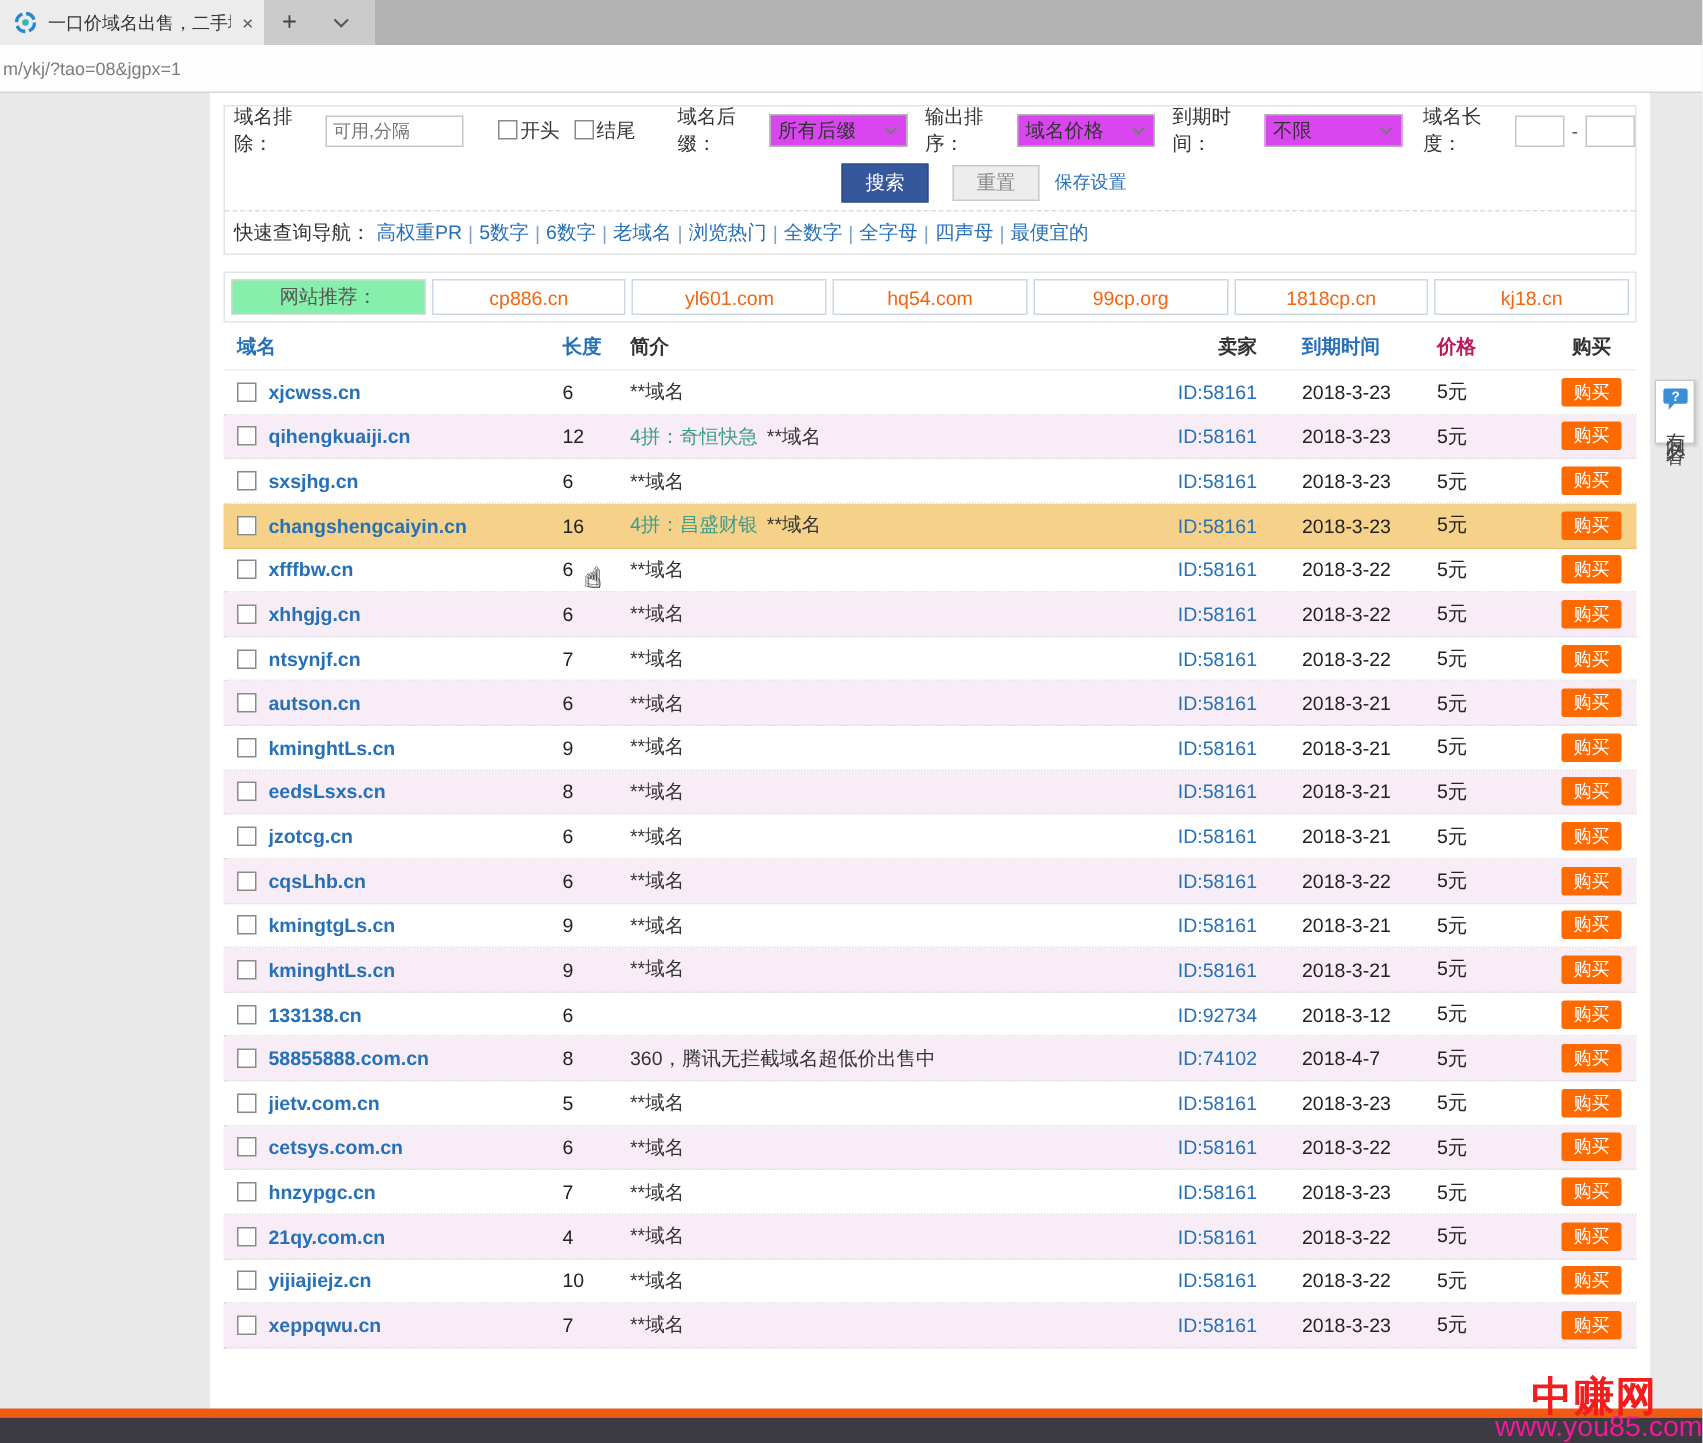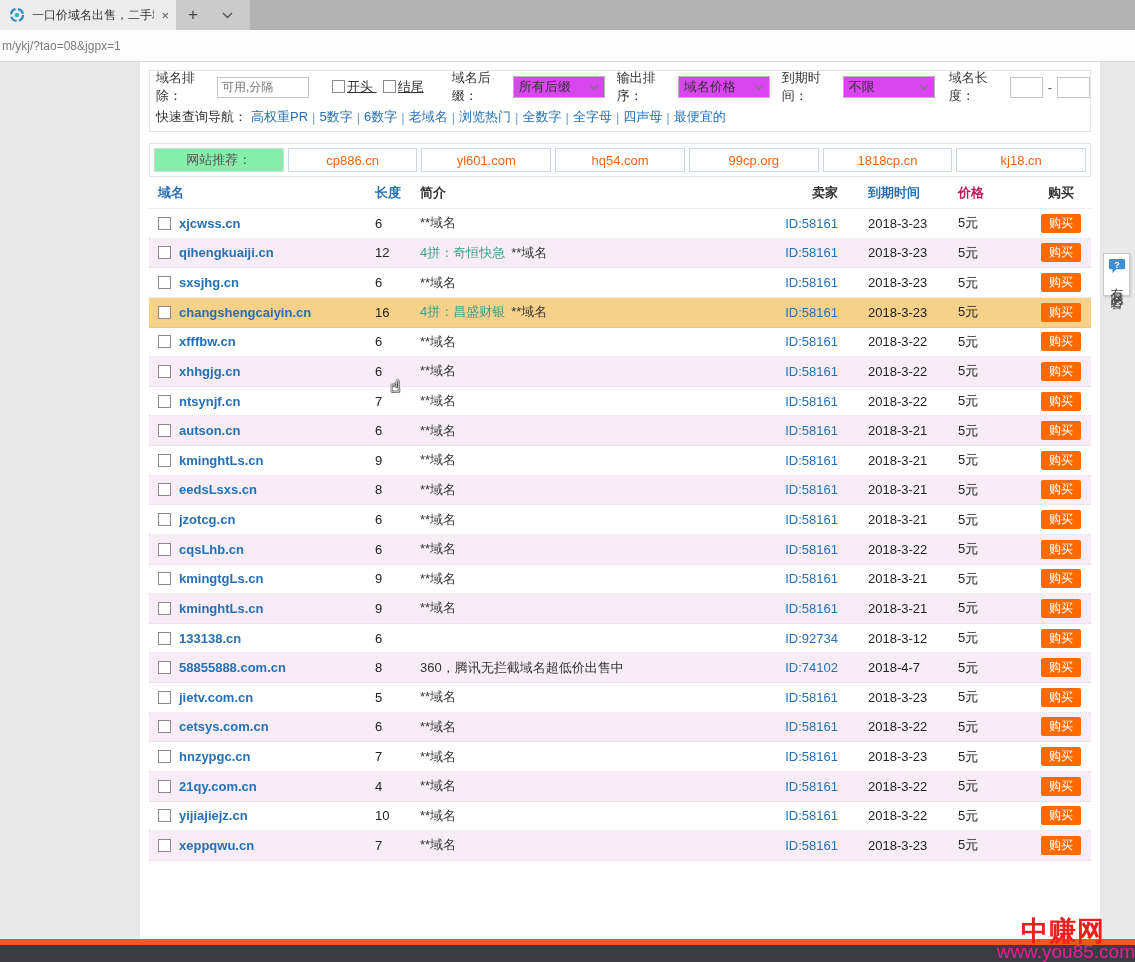--- a/index.html
+++ b/index.html
@@ -23,21 +23,21 @@
   .content { position:absolute; left:140px; top:0; bottom:0; width:960px; background:#fff; padding-top:8px; }
 
   
   .filter-box { margin:0 9px; border:1px solid #e4e4e4; }
   .frow1 { display:flex; align-items:center; height:32px; padding-left:6px; }
   .flabel { color:#333; }
   input.text { height:21px; border:1px solid #c6c6c6; background:#fff; font-size:12px; padding:0 4px; color:#999; font-family:inherit; }
   .exclude-input { width:92px; }
   .len-input { width:33px; }
   .cbox { width:13px; height:13px; border:1px solid #8a8a8a; background:#fff; display:inline-block; vertical-align:-2px; margin-right:2px; cursor:pointer; }
-  .cbgroup { margin-left:23px; white-space:nowrap;text-decoration:underline; }
+  .cbgroup { margin-left:23px; white-space:nowrap; }
   .cbgroup .second { margin-left:6px; }
   .sel { height:22px; min-width:92px; border:1px solid #b5b5b5; background:#d946ef; display:inline-flex; align-items:center; justify-content:space-between; padding:0 5px; cursor:pointer; }
   .gap28{ margin-left:28px; } .gap12{ margin-left:12px; } .gap14{ margin-left:14px; }
   .dash { margin:0 5px; color:#555; }
   .frow2 { height:38px; display:flex; align-items:center; padding-left:411px; border-bottom:1px dashed #ddd; }
   .btn-search { width:58px; height:26px; background:#35589d; border:1px solid #2d4c8c; color:#fff; font-size:13px; cursor:pointer; font-family:inherit; }
   .btn-reset { width:58px; height:24px; background:#ededed; border:1px solid #c9c9c9; color:#888; font-size:13px; margin-left:16px; cursor:pointer; font-family:inherit; }
   .save-link { color:#2570b7; font-size:12px; margin-left:10px; }
   .quicknav { height:28px; display:flex; align-items:center; padding-left:6px; }
   .qlabel { color:#333; }
@@ -151,20 +151,25 @@
           <span>不限</span>
           <svg width="10" height="6" viewBox="0 0 10 6">
               <polyline points="1,1 5,5 9,1" fill="none" stroke="#777" stroke-width="1.2"></polyline>
             </svg>
         </span>
         <span class="flabel gap14">域名长度：</span>
         <input class="text len-input" style="">
         <span class="dash">-</span>
         <input class="text len-input" style="">
       </div>
+      <div class="frow2">
+        <button class="btn-search">搜索</button>
+        <button class="btn-reset">重置</button>
+        <a class="save-link">保存设置</a>
+      </div>
       <div class="quicknav">
         <span class="qlabel">快速查询导航：</span>
 
       <a class="qlink">高权重PR</a>
           <span class="qsep">|</span>
           <a class="qlink">5数字</a>
           <span class="qsep">|</span>
           <a class="qlink">6数字</a>
           <span class="qsep">|</span>
           <a class="qlink">老域名</a>

